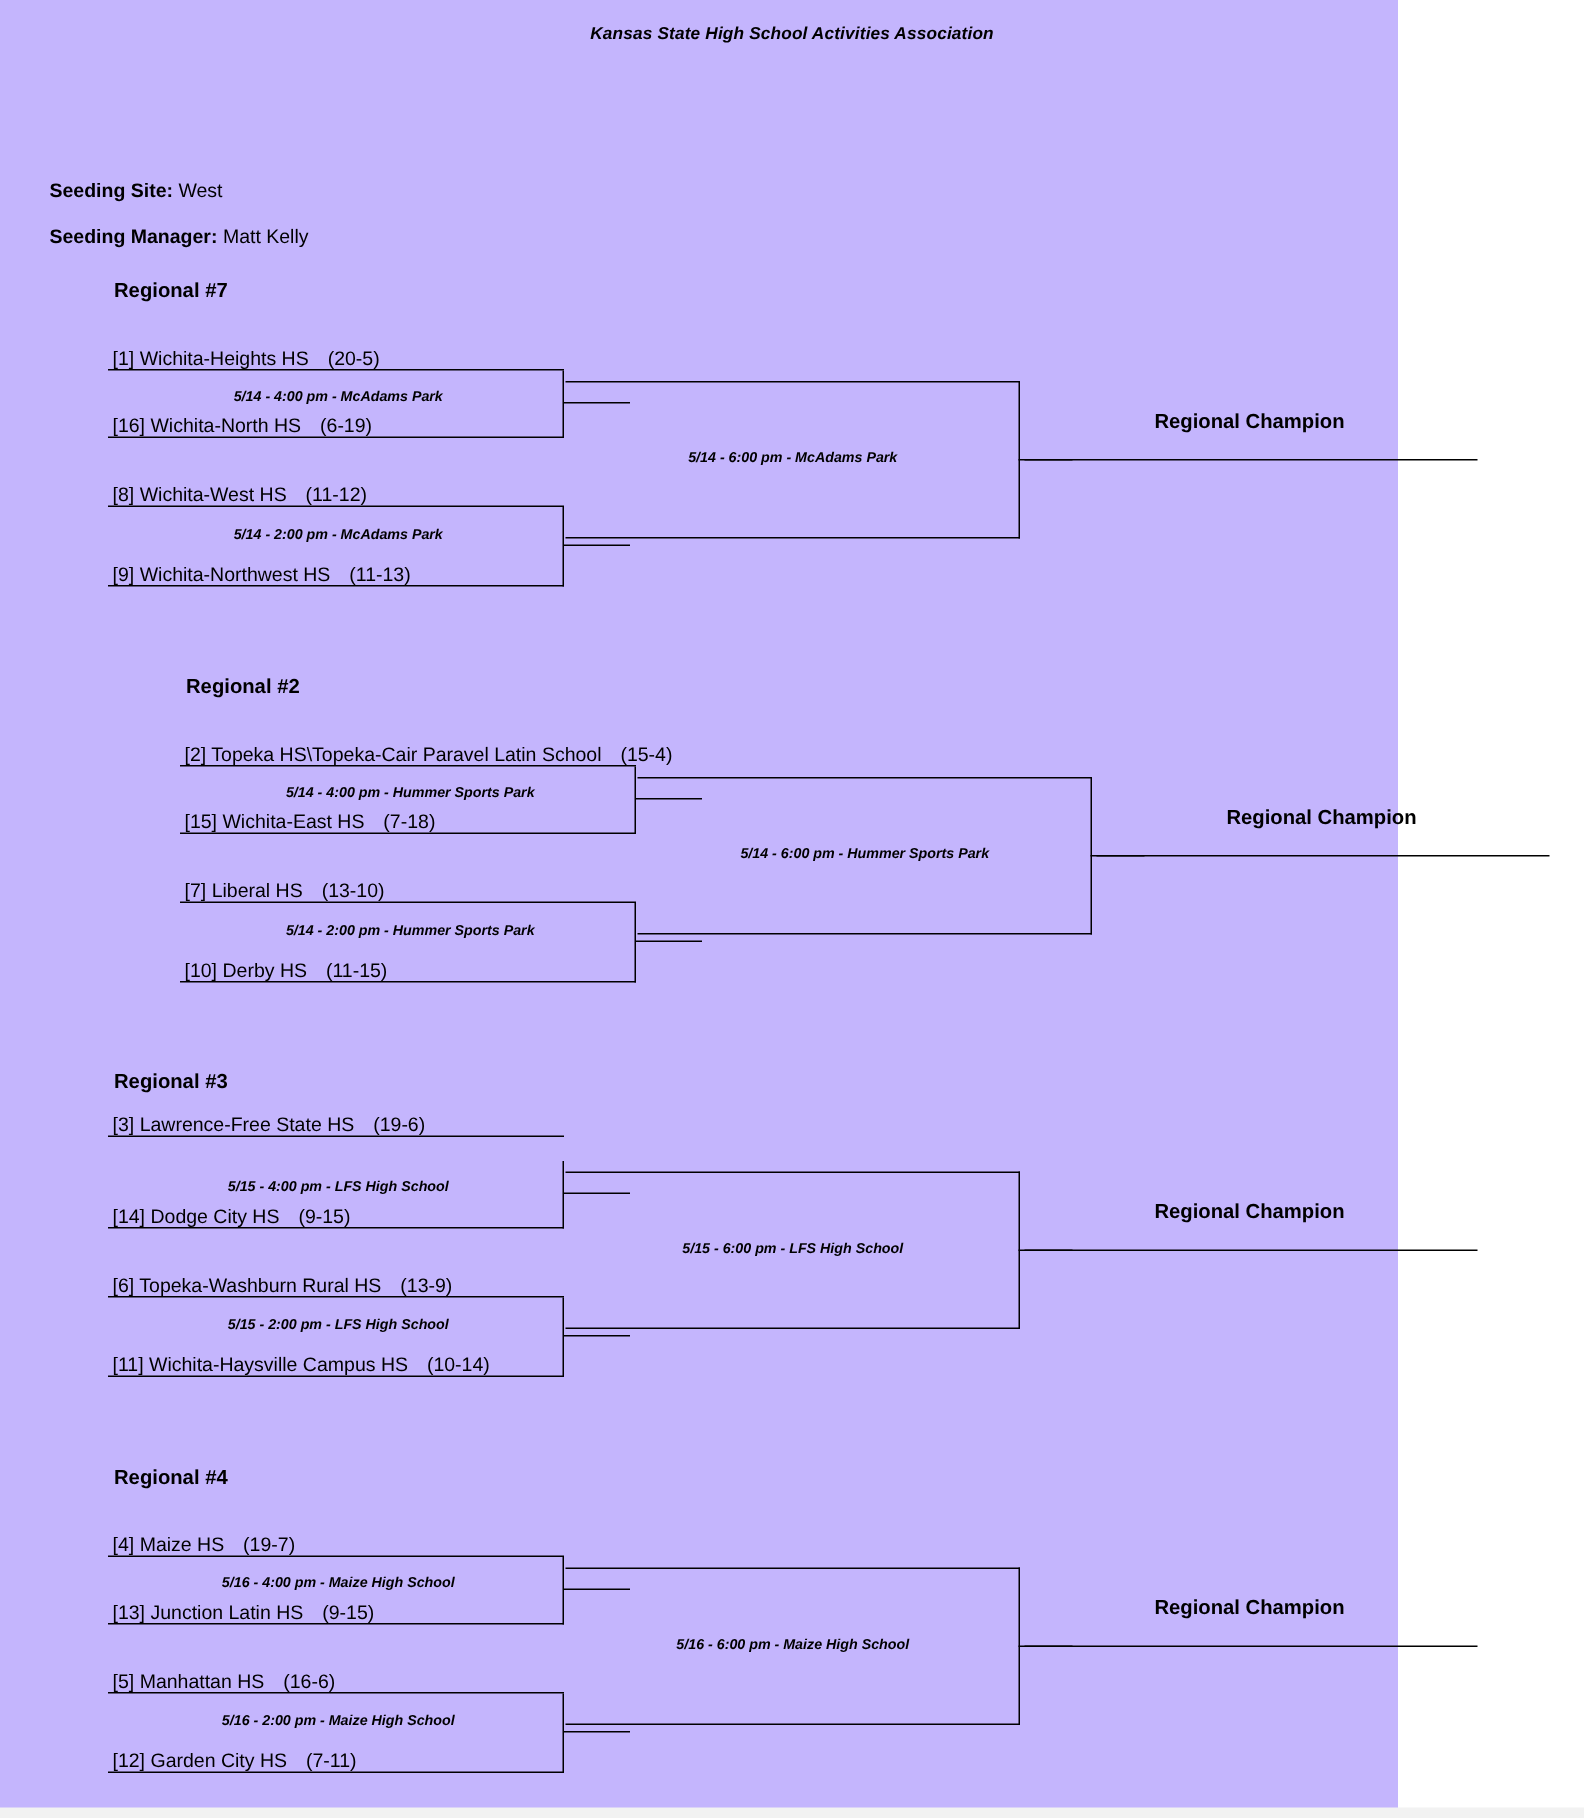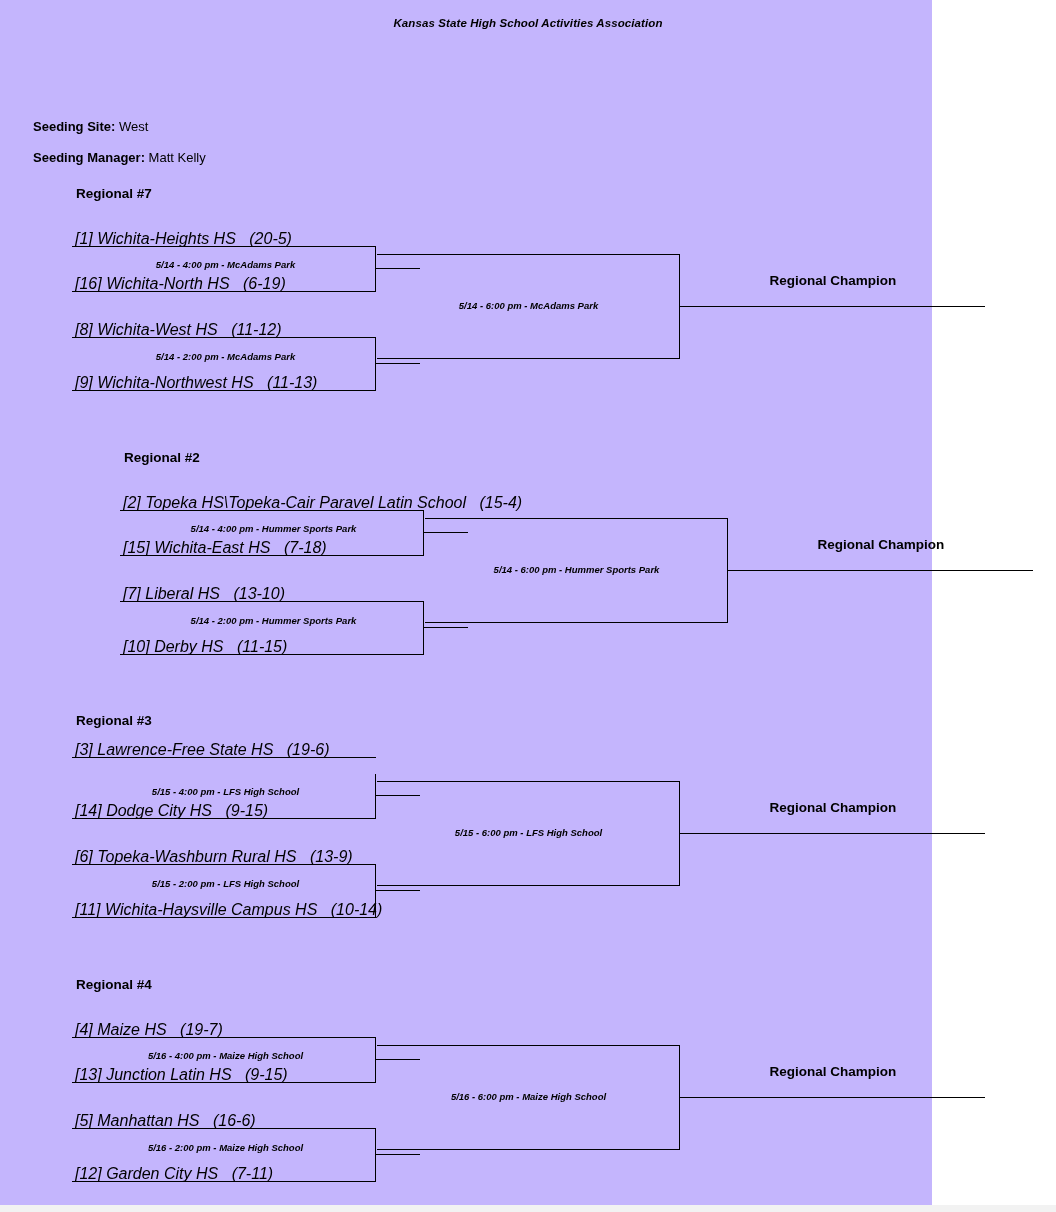--- a/index.html
+++ b/index.html
@@ -37,22 +37,22 @@
   .regional{position:absolute;left:0;width:1056px;height:240px;}
   .reg-title{
     position:absolute;left:76px;top:0;font-size:13.5px;font-weight:bold;color:#000;
     white-space:nowrap;
   }
 
   
   .slot{
     position:absolute;left:72px;width:304px;height:15px;
     border-bottom:1.4px solid #000;
-    font-size:16px;color:#000;white-space:nowrap;line-height:14px;
-    padding-left:3px;box-sizing:border-box;font-style:italic;
+    font-size:13px;color:#000;white-space:nowrap;line-height:14px;
+    padding-left:3px;box-sizing:border-box;
   }
   .slot .rec{padding-left:9px;}
 
   
   .gamebox{
     position:absolute;left:75px;width:301px;
     border-right:1.4px solid #000;
     box-sizing:border-box;
   }
   .gb-label{

